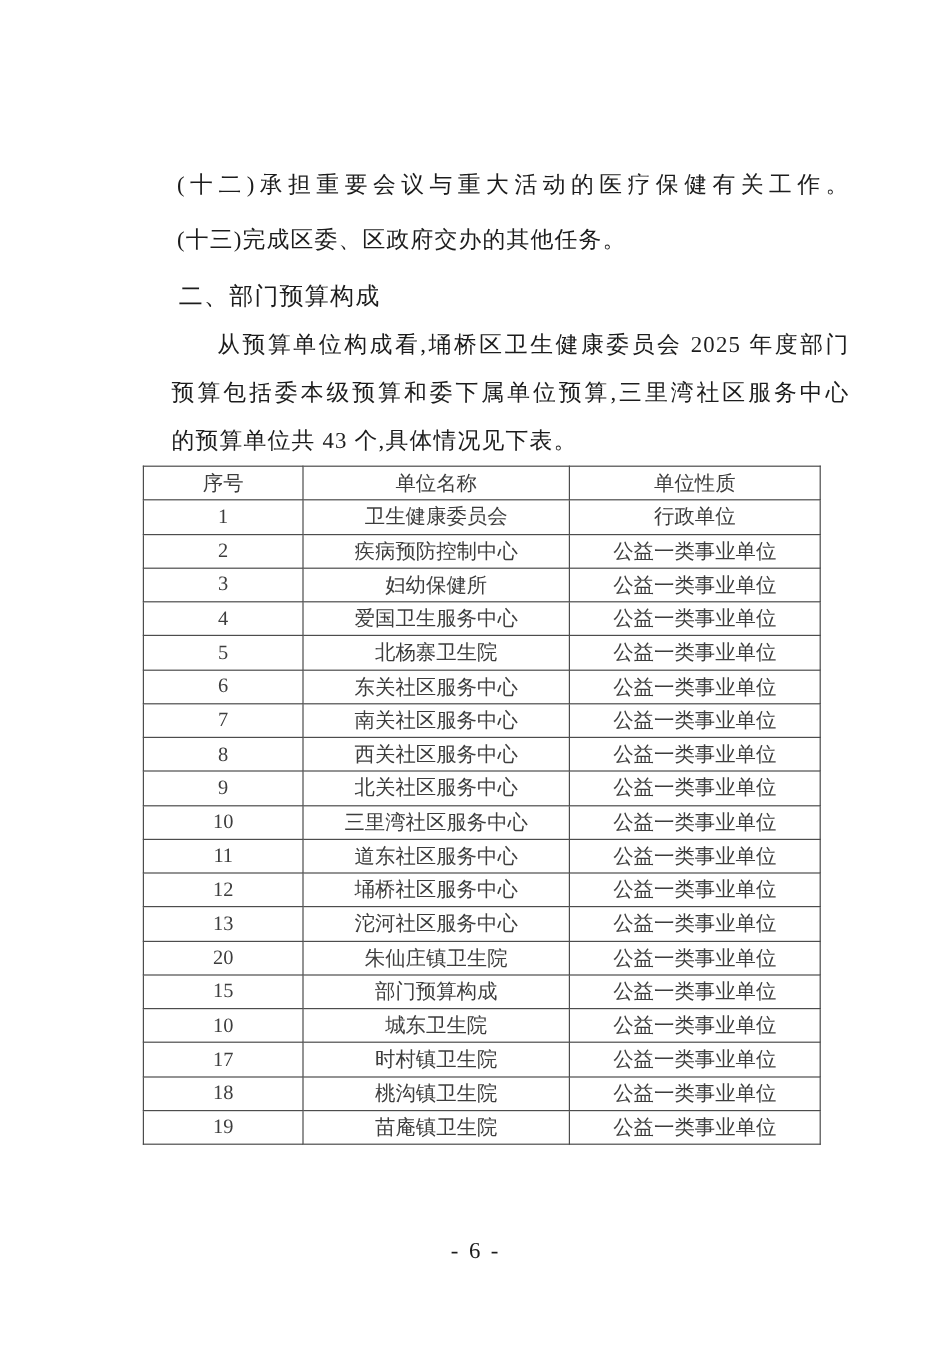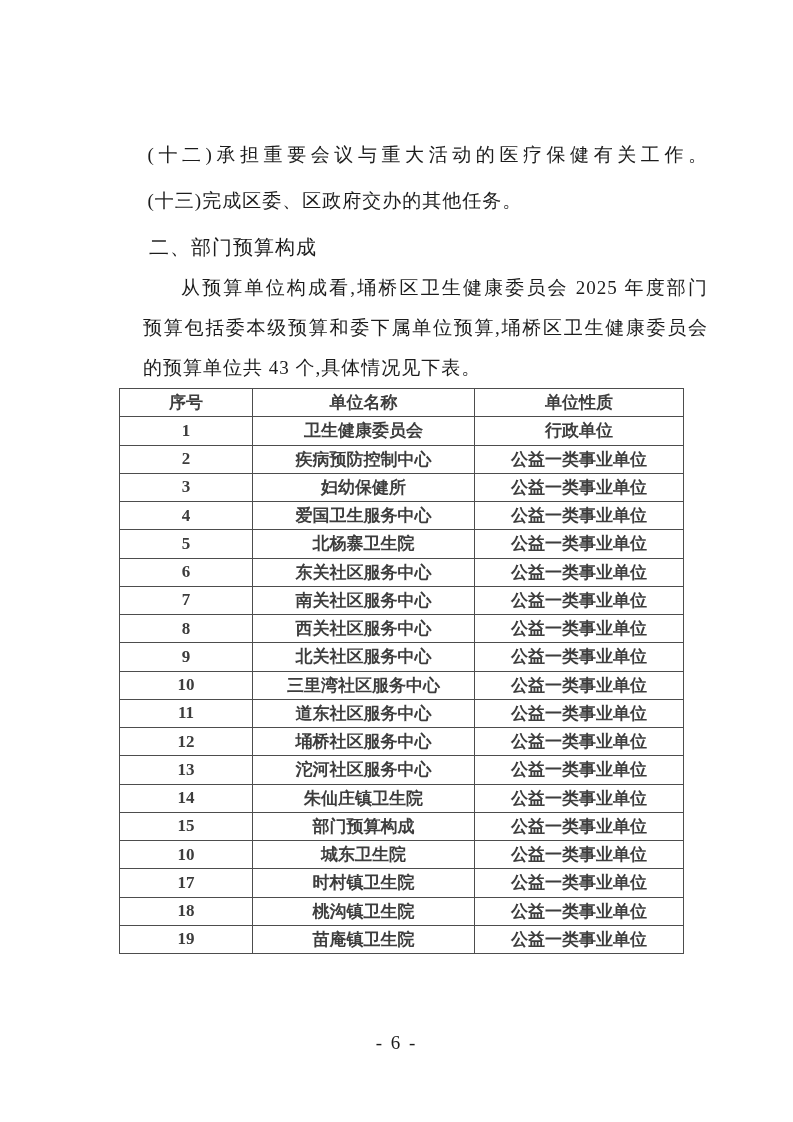--- a/index.html
+++ b/index.html
@@ -71,21 +71,21 @@
     width: 564px;
     margin-top: 0;
     font-size: 17px;
     color: var(--table-text);
   }
   table.units th, table.units td {
     border: 1px solid var(--table-border);
     height: 28.25px;
     text-align: center;
     vertical-align: middle;
-    font-weight: bold;
+    font-weight: normal;
     padding: 0 2px;
     overflow: hidden;
   }
   .page-number {
     position: absolute;
     left: 0;
     top: 1032px;
     width: 793px;
     text-align: center;
     font-size: 19px;
@@ -100,21 +100,21 @@
   <div class="content">
 
     <p class="para-item full-line">(十二)承担重要会议与重大活动的医疗保健有关工作。</p>
 
     <p class="para-item">(十三)完成区委、区政府交办的其他任务。</p>
 
     <h2 class="section-heading">二、部门预算构成</h2>
 
     <div class="intro">
       <div class="intro-line first justify">从预算单位构成看,埇桥区卫生健康委员会 2025 年度部门</div>
-      <div class="intro-line justify">预算包括委本级预算和委下属单位预算,埇桥区卫生健康委员会</div>
+      <div class="intro-line justify">预算包括委本级预算和委下属单位预算,三里湾社区服务中心</div>
       <div class="intro-line">的预算单位共 43 个,具体情况见下表。</div>
     </div>
 
     <table class="units">
       <colgroup>
         <col style="width:133px">
         <col style="width:222px">
         <col style="width:209px">
       </colgroup>
       <thead>
@@ -184,21 +184,21 @@
             <td>12</td>
             <td>埇桥社区服务中心</td>
             <td>公益一类事业单位</td>
           </tr>
           <tr>
             <td>13</td>
             <td>沱河社区服务中心</td>
             <td>公益一类事业单位</td>
           </tr>
           <tr>
-            <td>14</td>
+            <td>20</td>
             <td>朱仙庄镇卫生院</td>
             <td>公益一类事业单位</td>
           </tr>
           <tr>
             <td>15</td>
             <td>部门预算构成</td>
             <td>公益一类事业单位</td>
           </tr>
           <tr>
             <td>10</td>

